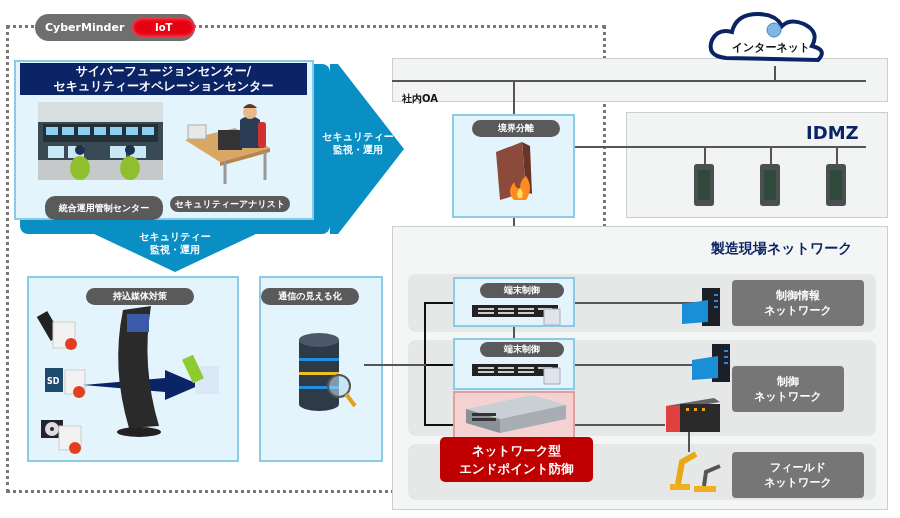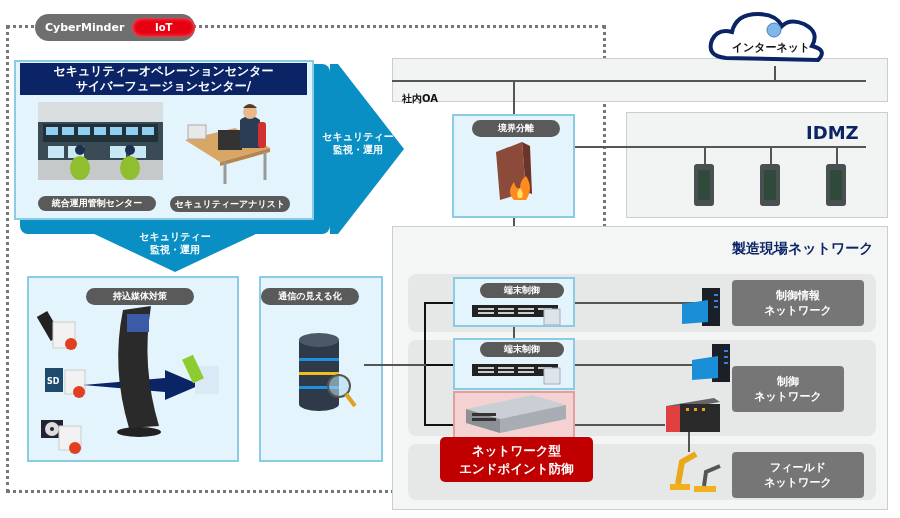--- a/index.html
+++ b/index.html
@@ -71,22 +71,22 @@
 <svg class="abs arrow-down" viewBox="0 0 170 40">
   <polygon points="0,0 170,0 85,40" fill="#0a8fc4"></polygon>
 </svg>
 <div class="abs arrow-text" style="left:130px;top:230px;width:90px;">
   <div>セキュリティー</div>
   <div>監視・運用</div>
 </div>
 
 <div class="abs soc-box"></div>
 <div class="abs soc-title">
+  <div>サイバーフュージョンセンター/</div>
   <div>セキュリティーオペレーションセンター</div>
-  <div>サイバーフュージョンセンター/</div>
 </div>
 
 <svg class="abs" style="left:38px;top:102px;" width="125" height="78">
   <rect width="125" height="78" fill="#3a4a55"></rect>
   <rect x="0" y="0" width="125" height="20" fill="#d8dde0"></rect>
   <rect x="5" y="22" width="115" height="18" fill="#22303a"></rect>
   <g fill="#8fd0f0">
       <rect x="8" y="25" width="12" height="8"></rect>
       <rect x="24" y="25" width="12" height="8"></rect>
       <rect x="40" y="25" width="12" height="8"></rect>
@@ -113,21 +113,21 @@
   <polygon points="40,62 90,48 90,52 40,66" fill="#b7854a"></polygon>
   <rect x="8" y="25" width="18" height="14" fill="#e8e8e8" stroke="#aaa"></rect>
   <rect x="38" y="30" width="24" height="20" fill="#333"></rect>
   <line x1="45" y1="62" x2="45" y2="84" stroke="#999" stroke-width="3"></line>
   <line x1="85" y1="52" x2="85" y2="80" stroke="#999" stroke-width="3"></line>
   <path d="M60 20 q10 -8 20 0 l0 28 l-20 0z" fill="#2b3d55"></path>
   <circle cx="70" cy="12" r="7" fill="#e8b98a"></circle>
   <path d="M63 8 q7 -8 14 0" fill="#5a3a22"></path>
   <rect x="78" y="22" width="8" height="26" fill="#d03030" rx="3"></rect>
 </svg>
-<div class="abs pill-dark" style="left:38px;top:196px;width:118px;height:15px;">統合運用管制センター</div>
+<div class="abs pill-dark" style="left:45px;top:196px;width:118px;height:24px;">統合運用管制センター</div>
 <div class="abs pill-dark" style="left:170px;top:196px;width:120px;height:16px;">セキュリティーアナリスト</div>
 
 <div class="abs panel" style="left:27px;top:276px;width:212px;height:186px;"></div>
 <div class="abs pill-dark" style="left:86px;top:288px;width:108px;height:17px;">持込媒体対策</div>
 <svg class="abs" style="left:35px;top:300px;" width="200" height="160">
   <g>
     <rect x="8" y="12" width="12" height="28" fill="#222" transform="rotate(-30 14 26)"></rect>
     <rect x="18" y="22" width="22" height="26" fill="#f2f2f2" stroke="#ccc"></rect>
     <circle cx="36" cy="44" r="6" fill="#e04020"></circle>
   </g>
@@ -204,21 +204,21 @@
 <div class="abs pill-dark" style="left:472px;top:120px;width:88px;height:17px;">境界分離</div>
 <svg class="abs" style="left:492px;top:142px;" width="46" height="60">
   <polygon points="4,10 30,0 34,50 8,58" fill="#8c4a3a"></polygon>
   <polygon points="30,0 38,4 40,52 34,50" fill="#6a3428"></polygon>
   <path d="M22 58 q-8 -8 0 -18 q2 8 6 6 q0 -8 6 -12 q8 12 0 24z" fill="#ff8a20"></path>
   <path d="M26 56 q-2 -6 2 -10 q4 4 2 10z" fill="#ffe060"></path>
 </svg>
 <div class="abs line" style="left:513px;top:218px;width:2px;height:60px;"></div>
 
 <div class="abs plant-box"></div>
-<div class="abs title-blue" style="left:732px;top:240px;font-size:14px;">製造現場ネットワーク</div>
+<div class="abs title-blue" style="left:711px;top:240px;font-size:14px;">製造現場ネットワーク</div>
 <div class="abs band" style="left:408px;top:274px;width:468px;height:58px;"></div>
 <div class="abs band" style="left:408px;top:340px;width:468px;height:96px;"></div>
 <div class="abs band" style="left:408px;top:444px;width:468px;height:56px;"></div>
 
 <div class="abs gray-label" style="left:732px;top:280px;width:132px;height:46px;">
   <div>
       <div>制御情報</div>
       <div>ネットワーク</div>
     </div>
 </div>

